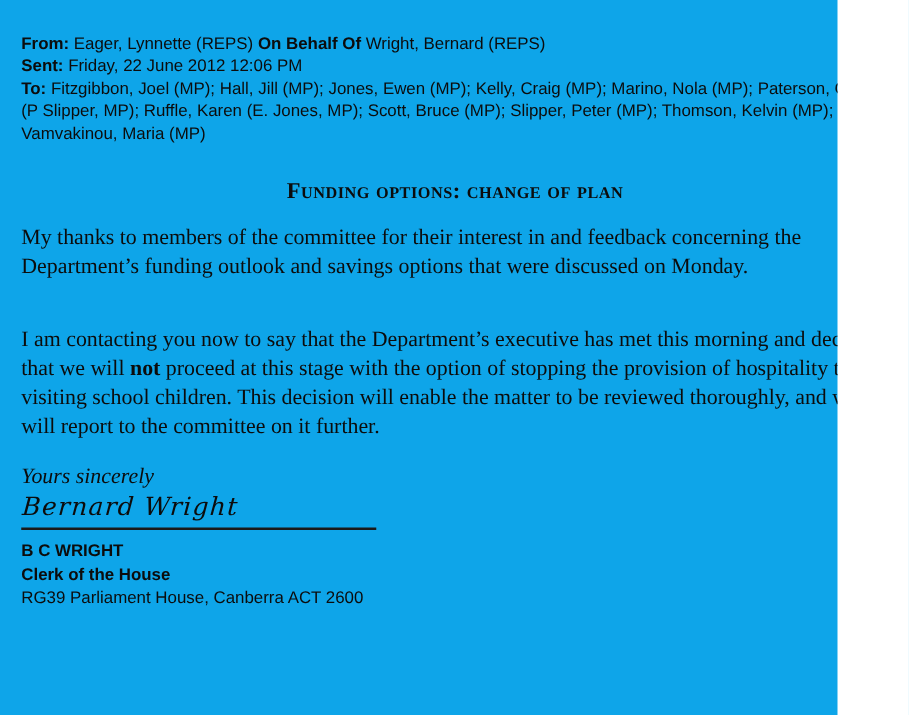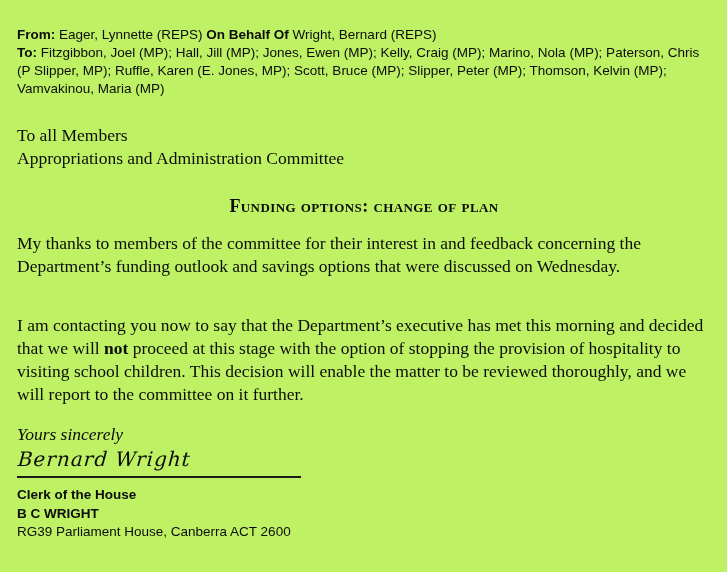--- a/index.html
+++ b/index.html
@@ -2,23 +2,23 @@
 <html><head>
 <meta charset="utf-8">
 <style>
   html, body {
     margin: 0;
     padding: 0;
     background: #ffffff;
   }
   .page {
     position: relative;
-    width: 727px;
+    width: 670px;
     height: 572px;
-    background: #bef264;
+    background: #0ea5e9;
     color: #111111;
     overflow: hidden;
     box-sizing: border-box;
     padding: 26px 18px 0 17px;
   }
   
   .mail-header {
     font-family: "Liberation Sans", "DejaVu Sans", sans-serif;
     font-size: 13.5px;
     line-height: 18px;
@@ -71,41 +71,38 @@
   }
   .sig-block .bold { font-weight: bold; }
 </style>
 </head>
 <body>
 
 <div class="page">
 
   <div class="mail-header">
     <div><span class="lbl">From:</span><span> Eager, Lynnette (REPS) </span><span class="lbl">On Behalf Of</span><span> Wright, Bernard (REPS)</span></div>
+    <div><span class="lbl">Sent:</span><span> Friday, 22 June 2012 12:06 PM</span></div>
     <div><span class="lbl">To:</span><span> Fitzgibbon, Joel (MP); Hall, Jill (MP); Jones, Ewen (MP); Kelly, Craig (MP); Marino, Nola (MP); Paterson, Chris (P Slipper, MP); Ruffle, Karen (E. Jones, MP); Scott, Bruce (MP); Slipper, Peter (MP); Thomson, Kelvin (MP); Vamvakinou, Maria (MP)</span></div>
   </div>
 
   <div class="letter">
-    <div class="salutation">
-      <div>To all Members</div>
-      <div>Appropriations and Administration Committee</div>
-    </div>
 
     <div class="doc-heading">Funding options: change of plan</div>
 
-    <div class="para1">My thanks to members of the committee for their interest in and feedback concerning the Department’s funding outlook and savings options that were discussed on Wednesday.</div>
+    <div class="para1">My thanks to members of the committee for their interest in and feedback concerning the Department’s funding outlook and savings options that were discussed on Monday.</div>
 
     <div class="para2"><span>I am contacting you now to say that the Department’s executive has met this morning and decided that we will </span><b>not</b><span> proceed at this stage with the option of stopping the provision of hospitality to visiting school children. This decision will enable the matter to be reviewed thoroughly, and we will report to the committee on it further.</span></div>
 
     <div class="closing">Yours sincerely</div>
 
     <div class="script-signature">Bernard Wright</div>
   </div>
 
   <hr class="sig-rule">
 
   <div class="sig-block">
+    <div class="bold">B C WRIGHT</div>
     <div class="bold">Clerk of the House</div>
-    <div class="bold">B C WRIGHT</div>
     <div>RG39 Parliament House, Canberra ACT 2600</div>
   </div>
 
 </div>
 
 </body></html>

